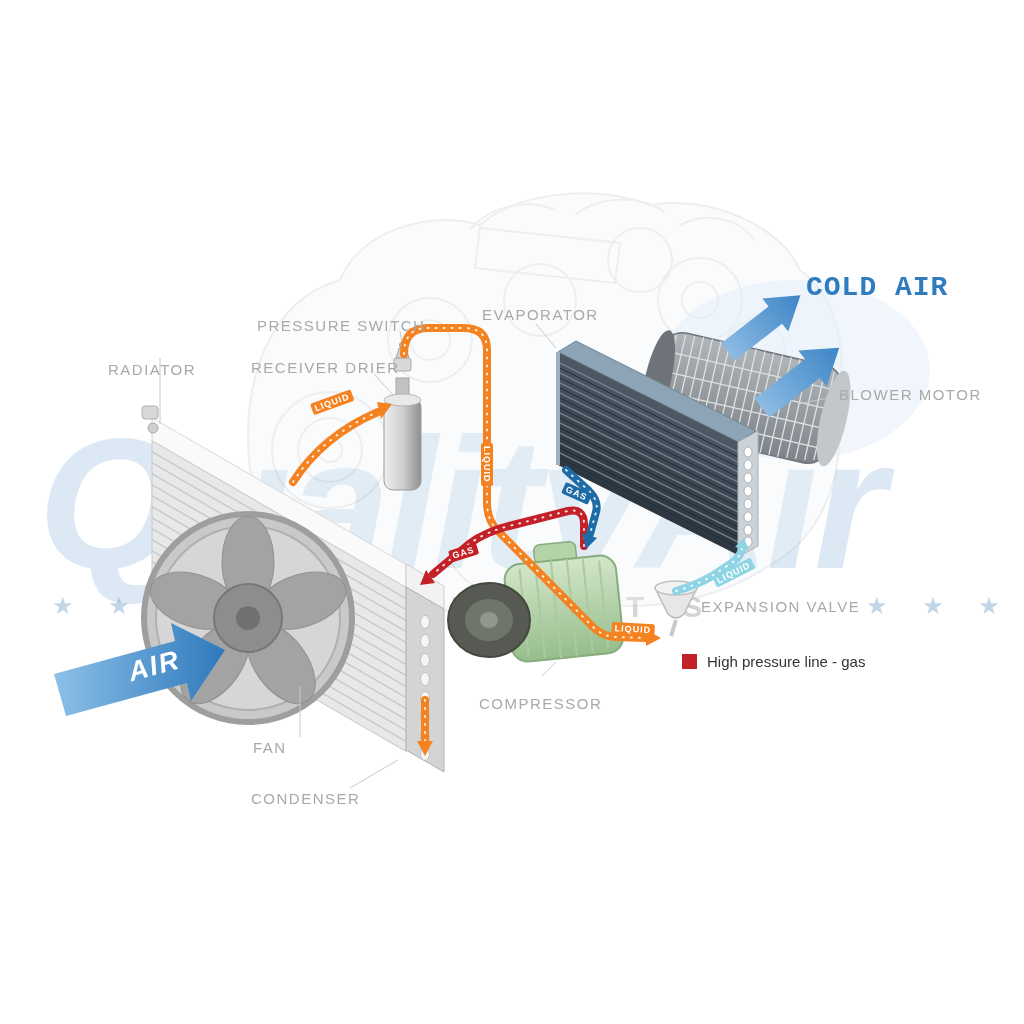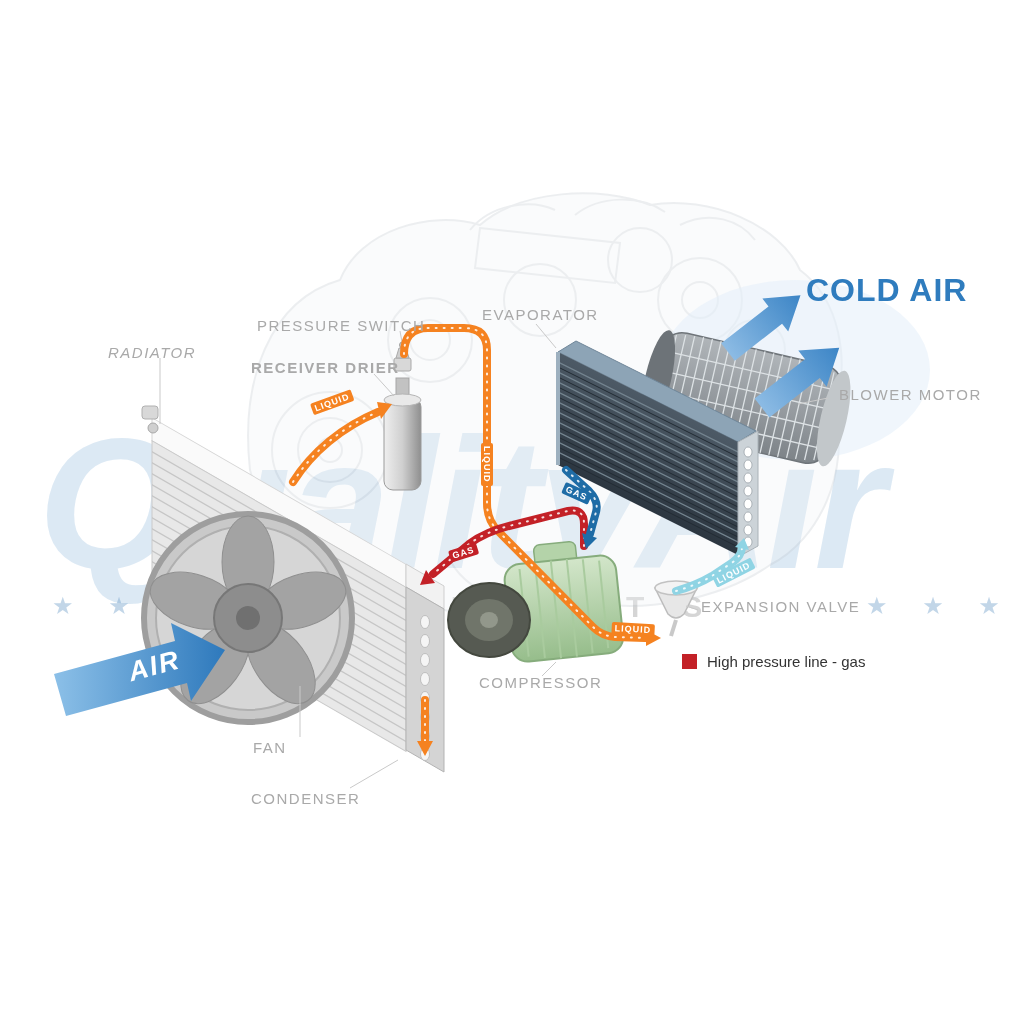--- a/index.html
+++ b/index.html
@@ -10,22 +10,22 @@
             color:rgba(130,175,215,0.28);white-space:nowrap;z-index:0;letter-spacing:-4px;}
   .wm-sub{position:absolute;left:168px;top:590px;font-size:30px;font-weight:bold;
           color:rgba(150,150,150,0.40);letter-spacing:38px;white-space:nowrap;z-index:0;}
   .wm-stars{position:absolute;top:592px;font-size:24px;color:rgba(120,165,205,0.45);
             letter-spacing:14px;white-space:nowrap;z-index:0;}
   .wm-stars.left{left:52px;} .wm-stars.right{left:866px;}
   
   #scene{position:absolute;left:0;top:0;z-index:1;}
   
   .lbl{position:absolute;z-index:2;font-size:15px;color:#a9a9a9;letter-spacing:1.5px;white-space:nowrap;}
-  .cold-air{position:absolute;z-index:2;font-size:32px;font-weight:bold;color:#2f7cbe;
-            letter-spacing:1px;white-space:nowrap;}
+  .cold-air{position:absolute;z-index:2;font-size:28px;font-weight:bold;color:#2f7cbe;
+            letter-spacing:1px;white-space:nowrap;font-family:Liberation Mono, monospace;}
   .air-txt{position:absolute;z-index:2;font-size:27px;font-weight:bold;font-style:italic;color:#ffffff;
            letter-spacing:2px;transform:rotate(-15deg);transform-origin:left top;white-space:nowrap;}
   
   .pipe-lbl{position:absolute;z-index:2;font-size:9px;font-weight:bold;color:#ffffff;
             letter-spacing:1px;padding:1px 3px;border-radius:2px;transform-origin:left top;white-space:nowrap;}
   
   .legend{position:absolute;left:682px;top:648px;z-index:2;}
   .legend-row{display:flex;align-items:center;height:26px;}
   .swatch{width:15px;height:15px;margin-right:10px;flex:0 0 auto;}
   .legend-label{font-size:15px;color:#333333;white-space:nowrap;}
@@ -231,27 +231,27 @@
       <g>
         <use href="#pLtb" stroke="#8fd4e4" stroke-width="8"></use>
         <use href="#pLtb" stroke="#ffffff" stroke-width="2" stroke-dasharray="1 7" opacity="0.85"></use>
         <polygon points="744,538 749,550 735,547" fill="#8fd4e4" stroke="none"></polygon>
       </g>
     </g>
 
     <path d="M54,674 L175,641 L171,623 L225,650 L191,701 L187,683 L66,716 Z" fill="url(#gAir)"></path>
   </svg>
 
-  <div class="lbl" style="left:108px;top:344px;font-style:italic;">RADIATOR</div>
+  <div class="lbl" style="left:108px;top:361px;">RADIATOR</div>
   <div class="lbl" style="left:257px;top:317px;">PRESSURE SWITCH</div>
-  <div class="lbl" style="left:251px;top:359px;font-weight:bold;">RECEIVER DRIER</div>
+  <div class="lbl" style="left:251px;top:359px;">RECEIVER DRIER</div>
   <div class="lbl" style="left:482px;top:306px;">EVAPORATOR</div>
   <div class="lbl" style="left:833px;top:386px;margin-left:6px;">BLOWER MOTOR</div>
   <div class="lbl" style="left:701px;top:598px;">EXPANSION VALVE</div>
-  <div class="lbl" style="left:479px;top:674px;">COMPRESSOR</div>
+  <div class="lbl" style="left:479px;top:695px;">COMPRESSOR</div>
   <div class="lbl" style="left:253px;top:739px;text-align:right;">FAN</div>
   <div class="lbl" style="left:251px;top:790px;">CONDENSER</div>
 
   <div class="cold-air" style="left:806px;top:272px;">COLD AIR</div>
   <div class="air-txt" style="left:125px;top:658px;">AIR</div>
 
   <span class="pipe-lbl" style="left: 310px; top: 404px; transform: rotate(-20deg); background-color: rgb(245, 130, 32);">LIQUID</span>
   <span class="pipe-lbl" style="left: 493px; top: 443px; transform: rotate(90deg); background-color: rgb(245, 130, 32);">LIQUID</span>
   <span class="pipe-lbl" style="left: 566px; top: 482px; transform: rotate(24deg); background-color: rgb(30, 108, 166);">GAS</span>
   <span class="pipe-lbl" style="left: 448px; top: 551px; transform: rotate(-17deg); background-color: rgb(195, 33, 39);">GAS</span>

